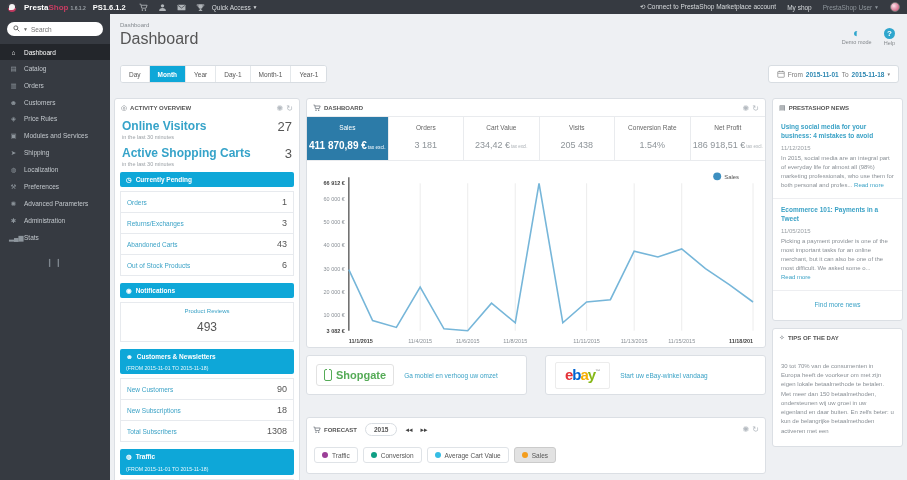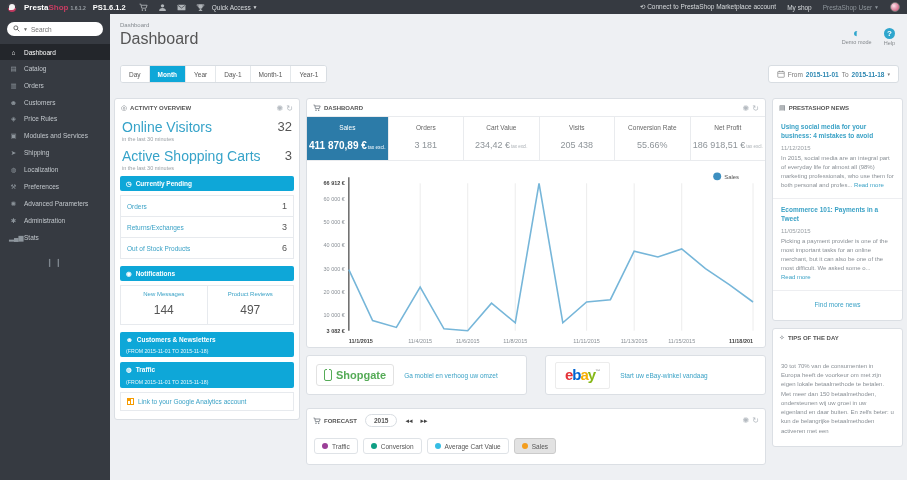--- a/index.html
+++ b/index.html
@@ -62,21 +62,21 @@
 
   .panel { background:#fff; border:1px solid #dbdfe4; border-radius:3px; margin-bottom:7px; }
   .panel-head { display:flex; align-items:center; gap:3px; padding:5px 6px 4px; color:#555; font-weight:bold; font-size:6px; }
   .panel-head .spacer { flex:1; }
   .ph-icon { color:#6e757c; font-size:7px; font-weight:normal; }
   .ph-icon svg { display:block; }
   .ph-tool { color:#b4bac0; font-size:8px; font-weight:normal; cursor:pointer; line-height:7px; }
 
   
   .overview-line { padding:3px 7px 0; }
-  .ov-label { color:#36a3c9; font-weight:normal; font-size:14px; cursor:pointer; }
+  .ov-label { color:#36a3c9; font-weight:bold; font-size:12px; cursor:pointer; }
   .ov-num { float:right; font-size:13px; color:#555; }
   .ov-sub { font-size:5.5px; color:#9aa0a5; margin:1px 0 3px; }
   .section-head { background:#0ea7d8; color:#fff; margin:5px 5px 0; padding:3.5px 6px; border-radius:2px; font-size:6.5px; font-weight:bold; display:flex; gap:4px; align-items:center; flex-wrap:wrap; }
   .section-sub { width:100%; font-weight:normal; font-size:5.2px; opacity:.9; margin-top:1px; }
   .stat-rows { margin:4px 5px 7px; border:1px solid #e7eaee; }
   .stat-row { display:flex; justify-content:space-between; align-items:center; padding:5px 6px; border-top:1px solid #e7eaee; cursor:pointer; }
   .stat-row:first-child { border-top:none; }
   .stat-label { color:#3ba2c6; font-size:6.5px; }
   .stat-value { color:#555; font-size:9px; }
   .notif-cols { display:flex; margin:4px 5px 7px; border:1px solid #e7eaee; }
@@ -100,21 +100,21 @@
   .kpi.active .kpi-label { color:#fff; }
   .kpi.active .kpi-value { color:#fff; font-weight:bold; font-size:10px; }
   .kpi.active .kpi-note { color:#cfe3ef; }
   .chart-wrap { padding:6px 4px 0; }
   .chart-wrap svg { display:block; width:100%; }
   text.yt, text.xt { font-size:5.5px; fill:#8a9096; }
   text.b { font-weight:bold; fill:#444; }
   text.lg { font-size:6px; fill:#555; }
 
   
-  .banner-row { display:flex; gap:18px; margin-bottom:13px; }
+  .banner-row { display:flex; gap:18px; margin-bottom:22px; }
   .banner { flex:1; background:#fff; border:1px solid #dbdfe4; border-radius:3px; display:flex; align-items:center; gap:10px; padding:6px 9px; height:40px; cursor:pointer; }
   .shopgate-logo { display:flex; align-items:center; gap:4px; border:1px solid #e2e2e2; border-radius:3px; padding:4px 7px; color:#55ab57; font-weight:bold; font-size:11px; }
   .sg-phone { width:8px; height:12px; border:1.5px solid #55ab57; border-radius:2px; position:relative; }
   .sg-phone::after { content:""; position:absolute; left:2px; top:-1px; width:2px; height:1.5px; background:#fff; }
   .banner-link { color:#3ba2c6; font-size:6.5px; }
   .ebay-logo { border:1px solid #ececec; border-radius:2px; padding:3px 9px 5px; font-weight:bold; font-size:15px; letter-spacing:-1px; background:#fff; }
   .ebay-logo .e{color:#e53238}.ebay-logo .b{color:#0064d2}.ebay-logo .a{color:#f5af02}.ebay-logo .y{color:#86b817}
   .ebay-tm { font-size:5px; color:#999; vertical-align:7px; letter-spacing:0; }
 
   
@@ -299,21 +299,21 @@
     <div class="col-left">
       <div class="panel">
         <div class="panel-head">
           <span class="ph-icon">◎</span>
           <span>ACTIVITY OVERVIEW</span>
           <span class="spacer"></span>
           <span class="ph-tool">✺</span>
           <span class="ph-tool">↻</span>
         </div>
         <div class="overview-line">
-          <span class="ov-num">32</span>
+          <span class="ov-num">27</span>
           <div class="ov-label">Online Visitors</div>
           <div class="ov-sub">in the last 30 minutes</div>
         </div>
         <div class="overview-line">
           <span class="ov-num">3</span>
           <div class="ov-label">Active Shopping Carts</div>
           <div class="ov-sub">in the last 30 minutes</div>
         </div>
 
         <div class="section-head">
@@ -323,44 +323,58 @@
         <div class="stat-rows">
           <div class="stat-row">
               <span class="stat-label">Orders</span>
               <span class="stat-value">1</span>
             </div>
           <div class="stat-row">
               <span class="stat-label">Returns/Exchanges</span>
               <span class="stat-value">3</span>
             </div>
           <div class="stat-row">
+              <span class="stat-label">Abandoned Carts</span>
+              <span class="stat-value">43</span>
+            </div>
+          <div class="stat-row">
               <span class="stat-label">Out of Stock Products</span>
               <span class="stat-value">6</span>
             </div>
         </div>
 
         <div class="section-head">
           <span>◉</span>
           <span>Notifications</span>
         </div>
         <div class="notif-cols">
           <div class="notif-cell">
-            <div class="notif-label">New Messages</div>
-            <div class="notif-value">144</div>
-          </div>
-          <div class="notif-cell">
             <div class="notif-label">Product Reviews</div>
-            <div class="notif-value">497</div>
+            <div class="notif-value">493</div>
           </div>
         </div>
 
         <div class="section-head">
           <span>☻</span>
           <span>Customers &amp; Newsletters</span>
           <span class="section-sub">(FROM 2015-11-01 TO 2015-11-18)</span>
+        </div>
+        <div class="stat-rows">
+          <div class="stat-row">
+              <span class="stat-label">New Customers</span>
+              <span class="stat-value">90</span>
+            </div>
+          <div class="stat-row">
+              <span class="stat-label">New Subscriptions</span>
+              <span class="stat-value">18</span>
+            </div>
+          <div class="stat-row">
+              <span class="stat-label">Total Subscribers</span>
+              <span class="stat-value">1308</span>
+            </div>
         </div>
 
         <div class="section-head">
           <span>◍</span>
           <span>Traffic</span>
           <span class="section-sub">(FROM 2015-11-01 TO 2015-11-18)</span>
         </div>
         <div class="ga-row">
           <span class="ga-icon"></span>
           <span class="ga-label">Link to your Google Analytics account</span>
@@ -395,21 +409,21 @@
           <div class="kpi">
             <div class="kpi-label">Cart Value</div>
             <div class="kpi-value"><span>234,42 €</span><span class="kpi-note">tax excl.</span></div>
           </div>
           <div class="kpi">
             <div class="kpi-label">Visits</div>
             <div class="kpi-value"><span>205 438</span></div>
           </div>
           <div class="kpi">
             <div class="kpi-label">Conversion Rate</div>
-            <div class="kpi-value"><span>55.66%</span></div>
+            <div class="kpi-value"><span>1.54%</span></div>
           </div>
           <div class="kpi">
             <div class="kpi-label">Net Profit</div>
             <div class="kpi-value"><span>186 918,51 €</span><span class="kpi-note">tax excl.</span></div>
           </div>
         </div>
         <div class="chart-wrap">
           <svg id="sales-chart" viewBox="0 0 452 180" height="180">
               <line x1="38" y1="16" x2="38" y2="164" stroke="#ececec" stroke-width="1"></line>
               <text class="xt b" x="38" y="176" text-anchor="start">11/1/2015</text>

